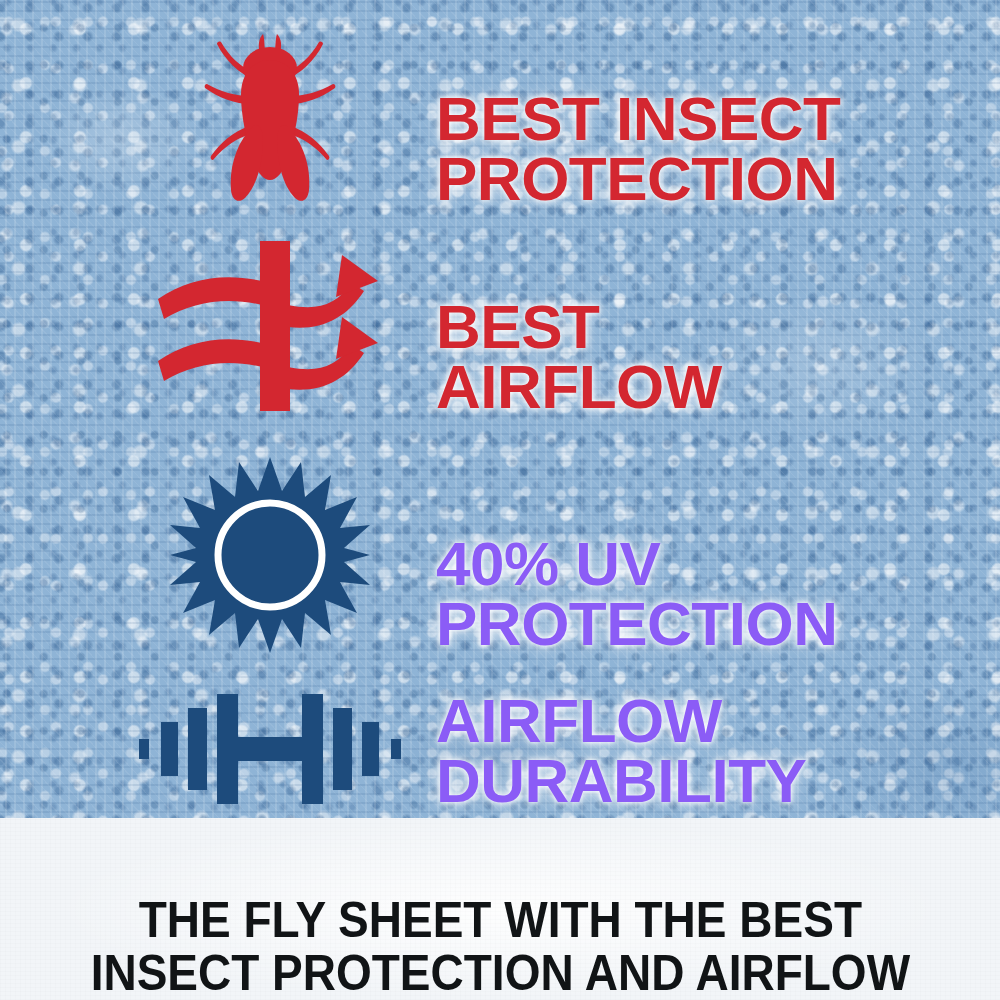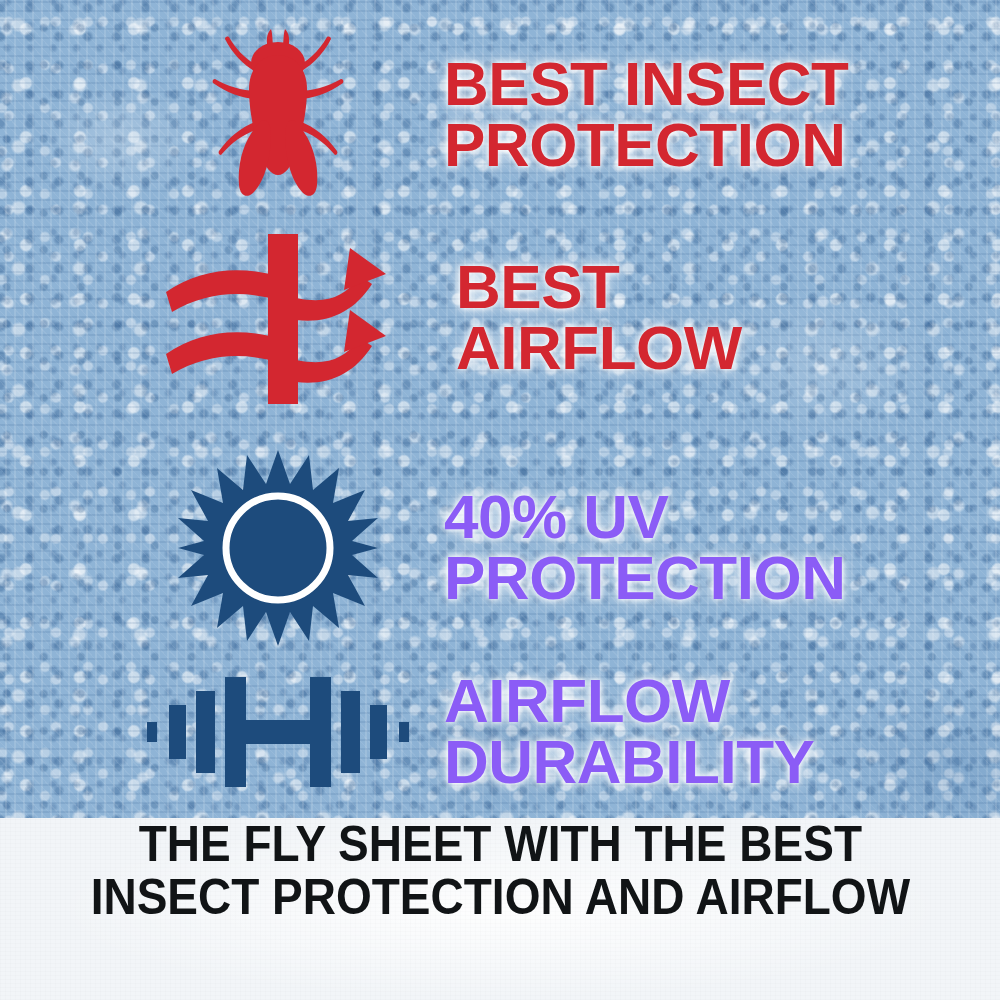--- a/index.html
+++ b/index.html
@@ -60,22 +60,22 @@
       radial-gradient(ellipse 120px 80px at 15% 20%, rgba(255,255,255,0.22), rgba(255,255,255,0) 70%),
       radial-gradient(ellipse 160px 110px at 80% 45%, rgba(255,255,255,0.16), rgba(255,255,255,0) 70%),
       radial-gradient(ellipse 140px 95px at 50% 88%, rgba(45,92,145,0.18), rgba(45,92,145,0) 72%),
       radial-gradient(ellipse 180px 120px at 92% 90%, rgba(45,92,145,0.14), rgba(45,92,145,0) 72%);
   }
 
   
   .row {
     position: absolute;
     display: flex;
-    align-items: center;
-    left: 128px;
+    align-items: flex-end;
+    left: 120px;
     width: 800px;
   }
   .icon-cell {
     width: 300px;
     display: flex;
     align-items: center;
     justify-content: center;
     flex: 0 0 300px;
   }
   .label-cell {
@@ -98,21 +98,21 @@
   }
   .label.navy {
     color: #8b5cf6;
     text-shadow:
       0 0 5px rgba(255,255,255,.95),
       0 0 10px rgba(255,255,255,.85),
       0 0 18px rgba(255,255,255,.6);
   }
 
   #row-insect   { top: 20px;  height: 190px; }
-  #row-airflow  { top: 218px; height: 200px; gap: 12px; }
+  #row-airflow  { top: 218px; height: 200px; }
   #row-uv       { top: 440px; height: 215px; }
   #row-durable  { top: 652px; height: 160px; }
 
   #row-insect  .label { font-size: 62px; }
   #row-airflow .label { font-size: 62px; }
   #row-uv      .label { font-size: 62px; }
   #row-durable .label { font-size: 62px; }
 
   
   .caption-band {
@@ -120,21 +120,21 @@
     left: 0;
     top: 818px;
     width: 1000px;
     height: 182px;
     background-color: #f2f5f8;
     background-image:
       repeating-linear-gradient(0deg, rgba(0,0,0,0.012) 0 1px, rgba(0,0,0,0) 1px 4px),
       repeating-linear-gradient(90deg, rgba(0,0,0,0.012) 0 1px, rgba(0,0,0,0) 1px 5px),
       radial-gradient(ellipse 600px 120px at 50% 50%, rgba(255,255,255,0.9), rgba(255,255,255,0) 75%);
     display: flex;
-    align-items: flex-start;
+    align-items: flex-end;
     justify-content: center;
   }
   .caption-text {
     margin: 0;
     text-align: center;
     color: #111416;
     font-weight: 700;
     font-size: 50px;
     line-height: 1.06;
     letter-spacing: 0px;

